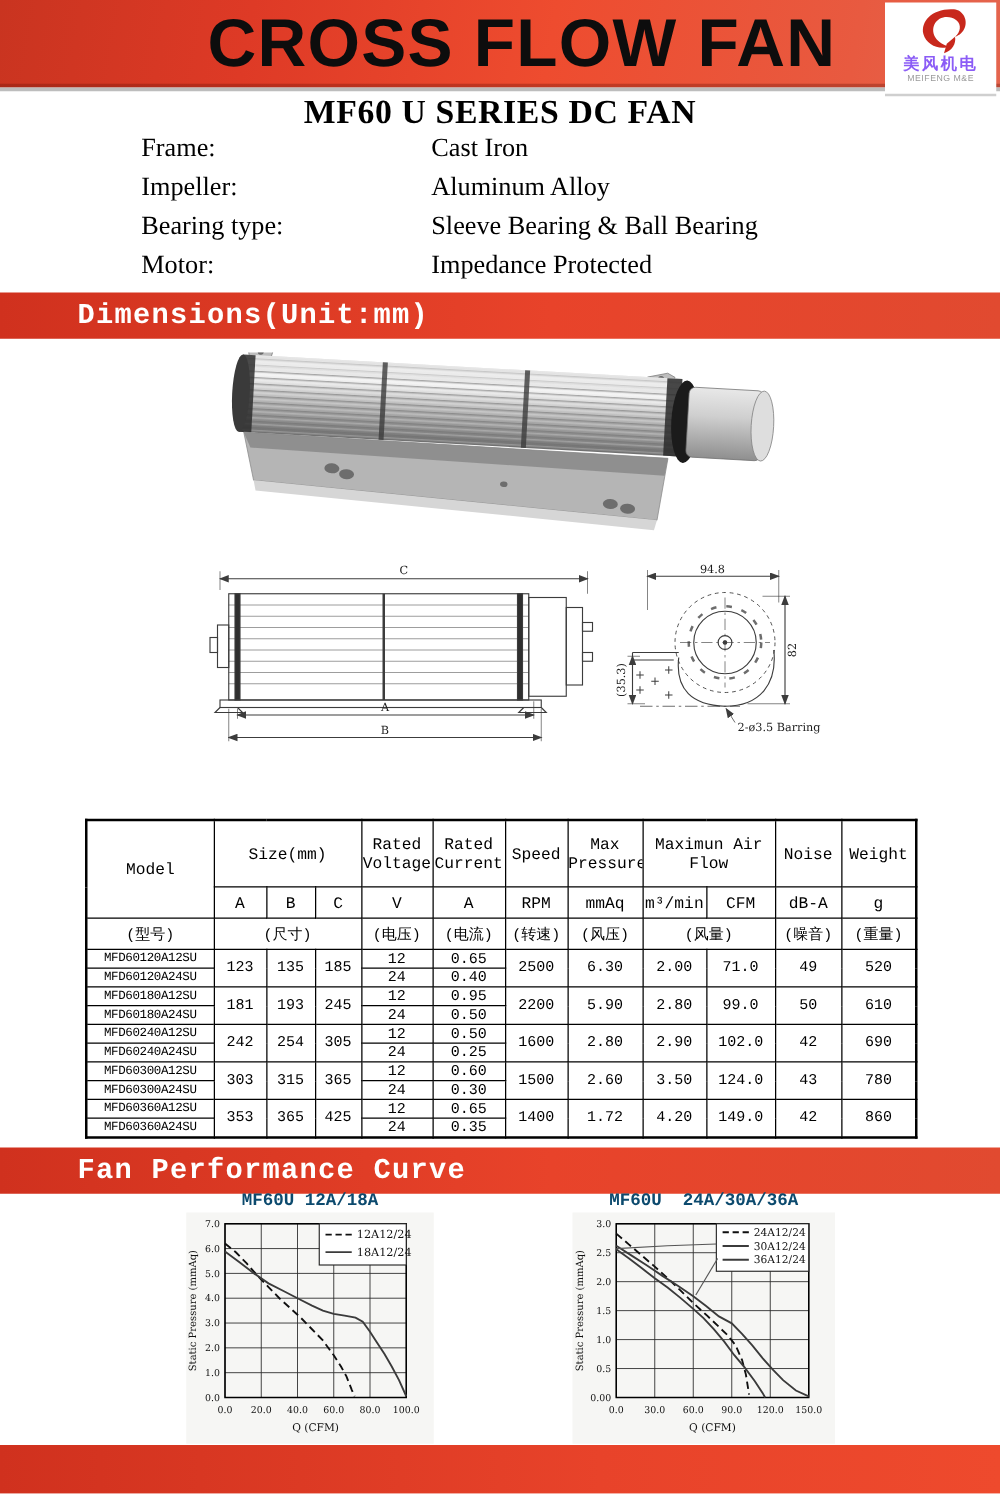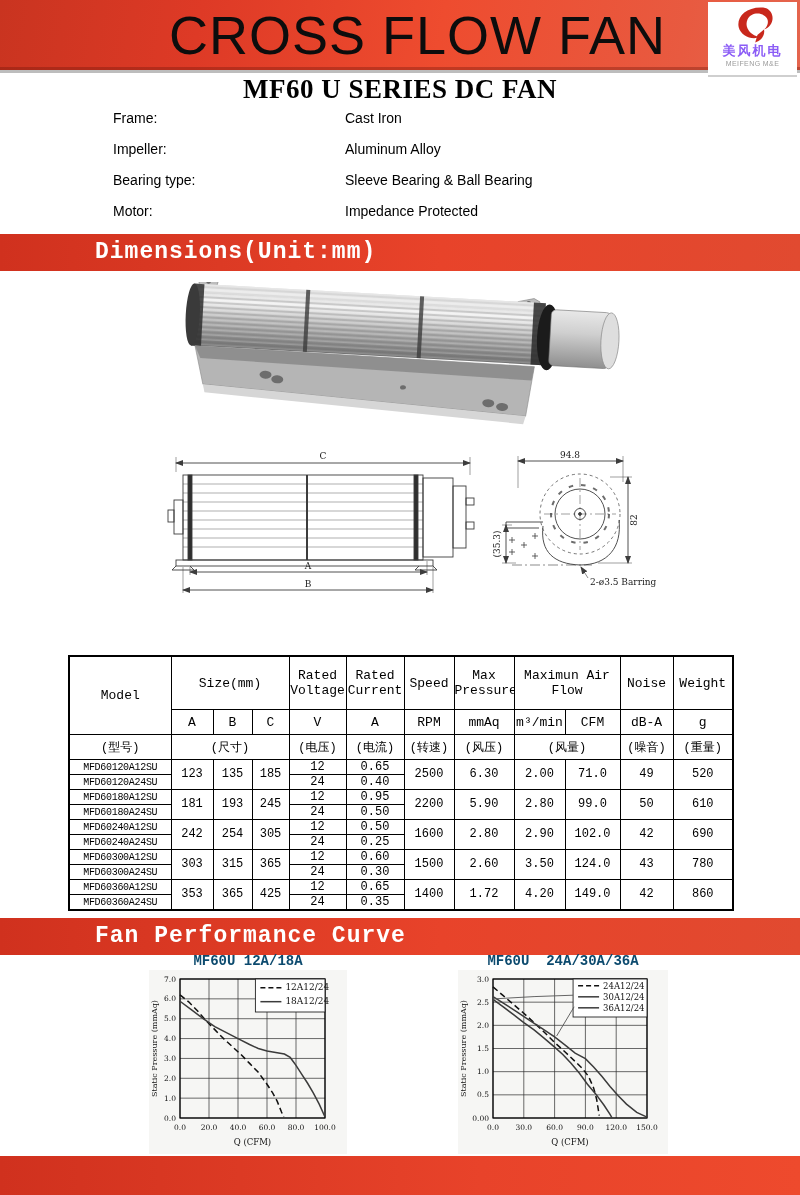--- a/index.html
+++ b/index.html
@@ -8,40 +8,40 @@
     --sans:"Liberation Sans","DejaVu Sans",sans-serif;
   }
   html,body{margin:0;padding:0;background:#ffffff;}
   .page{position:relative;width:800px;height:1195px;background:#fff;font-family:var(--sans);overflow:hidden;}
 
   
   .banner{position:absolute;left:0;top:0;width:800px;height:70px;
     background:linear-gradient(100deg,#c93420 0%,#de3a26 25%,#ee4c2f 55%,#e85a40 85%,#e4654e 100%);
     border-bottom:3px solid #bdbdbd;box-shadow:inset 0 -3px 0 rgba(110,20,10,.35);}
   .banner h1{margin:0;padding-left:35px;text-align:center;font-family:var(--sans);
-    font-size:54px;font-weight:400;line-height:70px;color:#0d0d0d;letter-spacing:1px;}
+    font-size:54px;font-weight:700;line-height:70px;color:#0d0d0d;letter-spacing:1px;}
   .logo{position:absolute;left:708px;top:2px;width:89px;height:73px;background:#fff;z-index:2;
     display:flex;flex-direction:column;align-items:center;justify-content:flex-start;
     border-bottom:2px solid #cfcfcf;}
   .logo svg{margin-top:3px;}
   .logo .cn{font-family:var(--mono);font-size:13px;font-weight:bold;color:#8b5cf6;letter-spacing:2px;line-height:14px;}
   .logo .en{font-family:var(--sans);font-size:7px;color:#9a9a9a;letter-spacing:.4px;line-height:9px;}
 
   
   .product-title{position:absolute;left:0;top:74px;width:800px;text-align:center;
     font-family:Liberation Serif, serif;font-size:27px;font-weight:bold;color:#000;letter-spacing:0.5px;}
-  .spec-list{position:absolute;left:113px;top:103px;width:620px;font-family:Liberation Sans, sans-serif;font-size:14px;color:#000;}
+  .spec-list{position:absolute;left:113px;top:103px;width:620px;font-family:Liberation Serif, serif;font-size:21px;color:#000;}
   .spec-row{display:flex;line-height:31px;}
   .spec-row .lbl{width:232px;}
   .spec-row .val{flex:1;}
 
   
   .bar{position:absolute;left:0;width:800px;height:37px;
     background:linear-gradient(90deg,#d0311e 0%,#e8432a 55%,#e14a30 100%);}
-  .bar span{display:block;margin-left:95px;font-family:var(--mono);font-size:23px;
+  .bar span{display:block;margin-left:62px;font-family:var(--mono);font-size:23px;
     font-weight:bold;line-height:37px;color:#ffffff;letter-spacing:1px;}
   .bar1{top:234px;} .bar2{top:611px;} .bar3{top:918px;}
   .footer-bar{position:absolute;left:0;top:1156px;width:800px;height:39px;
     background:linear-gradient(90deg,#d0311e 0%,#e8432a 60%,#ee4a2d 100%);}
 
   
   .photo{position:absolute;left:175px;top:282px;}
   .drawing{position:absolute;left:160px;top:448px;}
 
   

